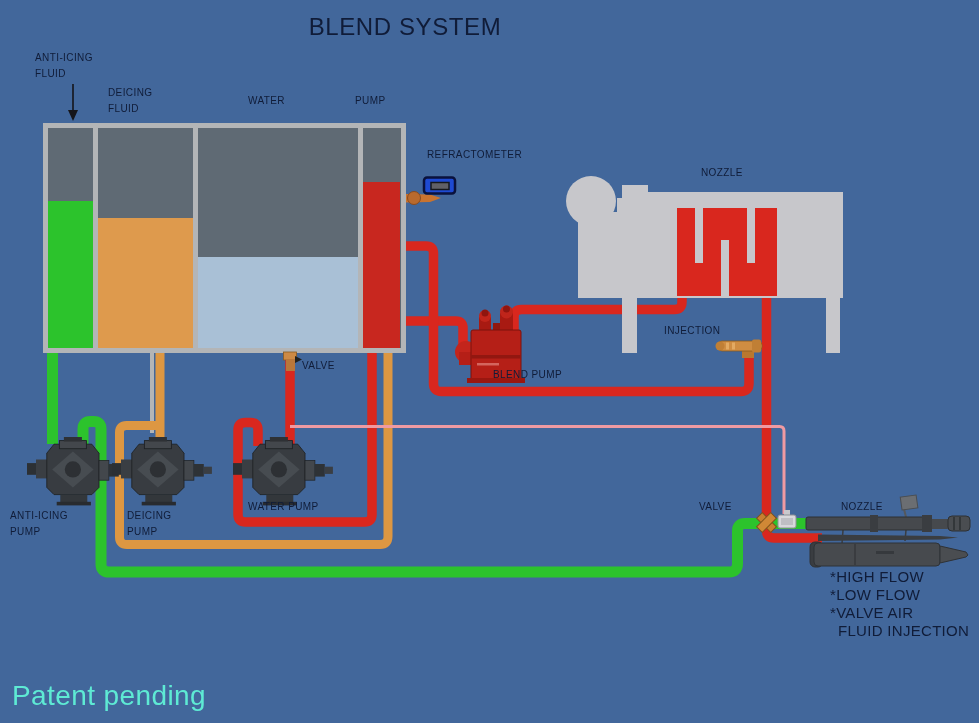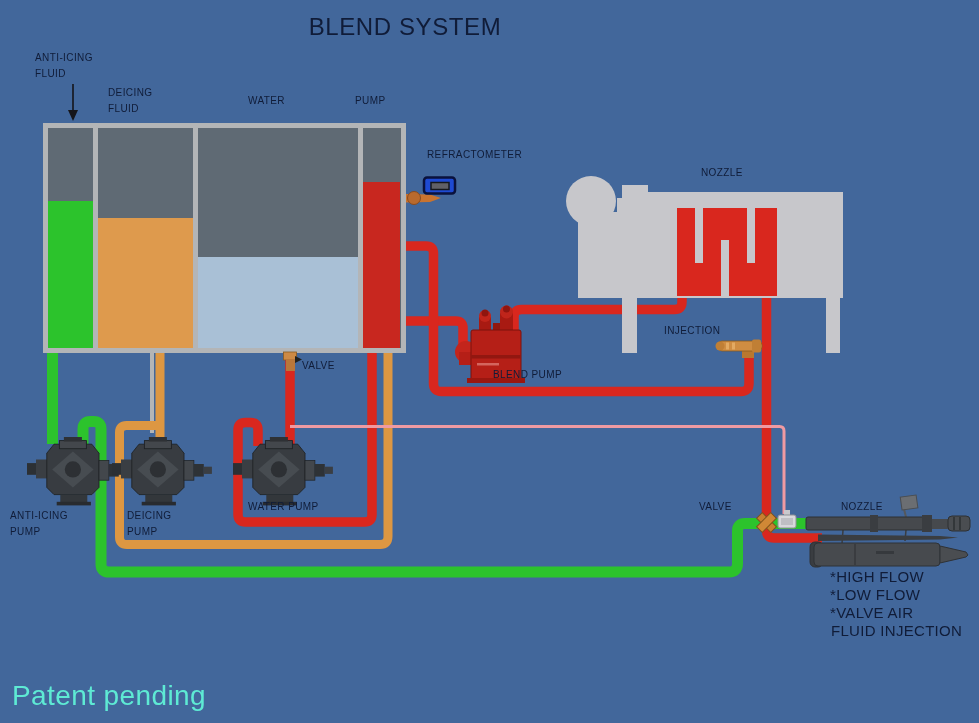--- a/index.html
+++ b/index.html
@@ -26,21 +26,21 @@
     border:5px solid var(--tank-frame,#b3b5b7);box-sizing:border-box;
   }
   .tank .divider{position:absolute;top:0;bottom:0;width:5px;background:var(--tank-frame,#b3b5b7);}
   .tank .fluid{position:absolute;bottom:0;}
   .fluid-green{left:0;width:45px;height:147px;background:var(--anti-icing-fluid,#2cc32c);}
   .fluid-orange{left:50px;width:95px;height:130px;background:var(--deicing-fluid,#de9a4d);}
   .fluid-blue{left:150px;width:160px;height:91px;background:var(--water-fluid,#a9c0d6);}
   .fluid-red{left:315px;width:37px;height:166px;background:var(--blend-fluid,#c8271f);}
   .notes{position:absolute;left:830px;top:568px;font-size:15px;line-height:18px;color:var(--label-text,#101c38);letter-spacing:.3px;}
   .notes div{white-space:pre;}
-  .note-indent{margin-left:1px;}
+  .note-indent{margin-left:8px;}
   svg.overlay{position:absolute;left:0;top:0;}
 </style>
 </head>
 <body>
 
 <div class="canvas">
 
   <div class="title">BLEND SYSTEM</div>
 
   <div class="tank">

